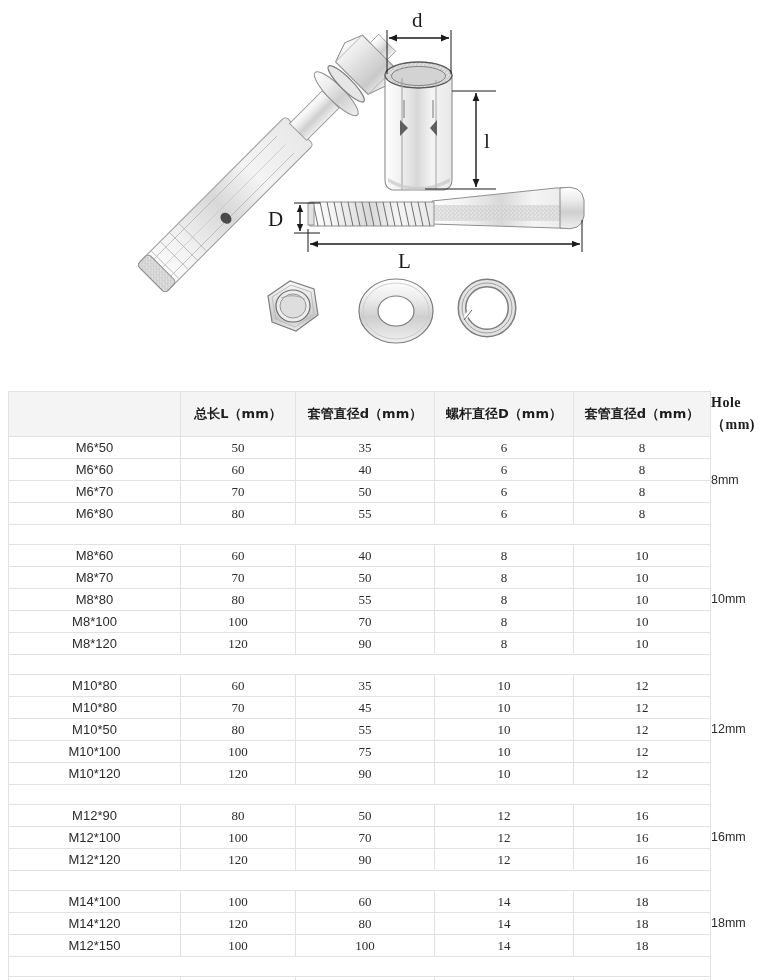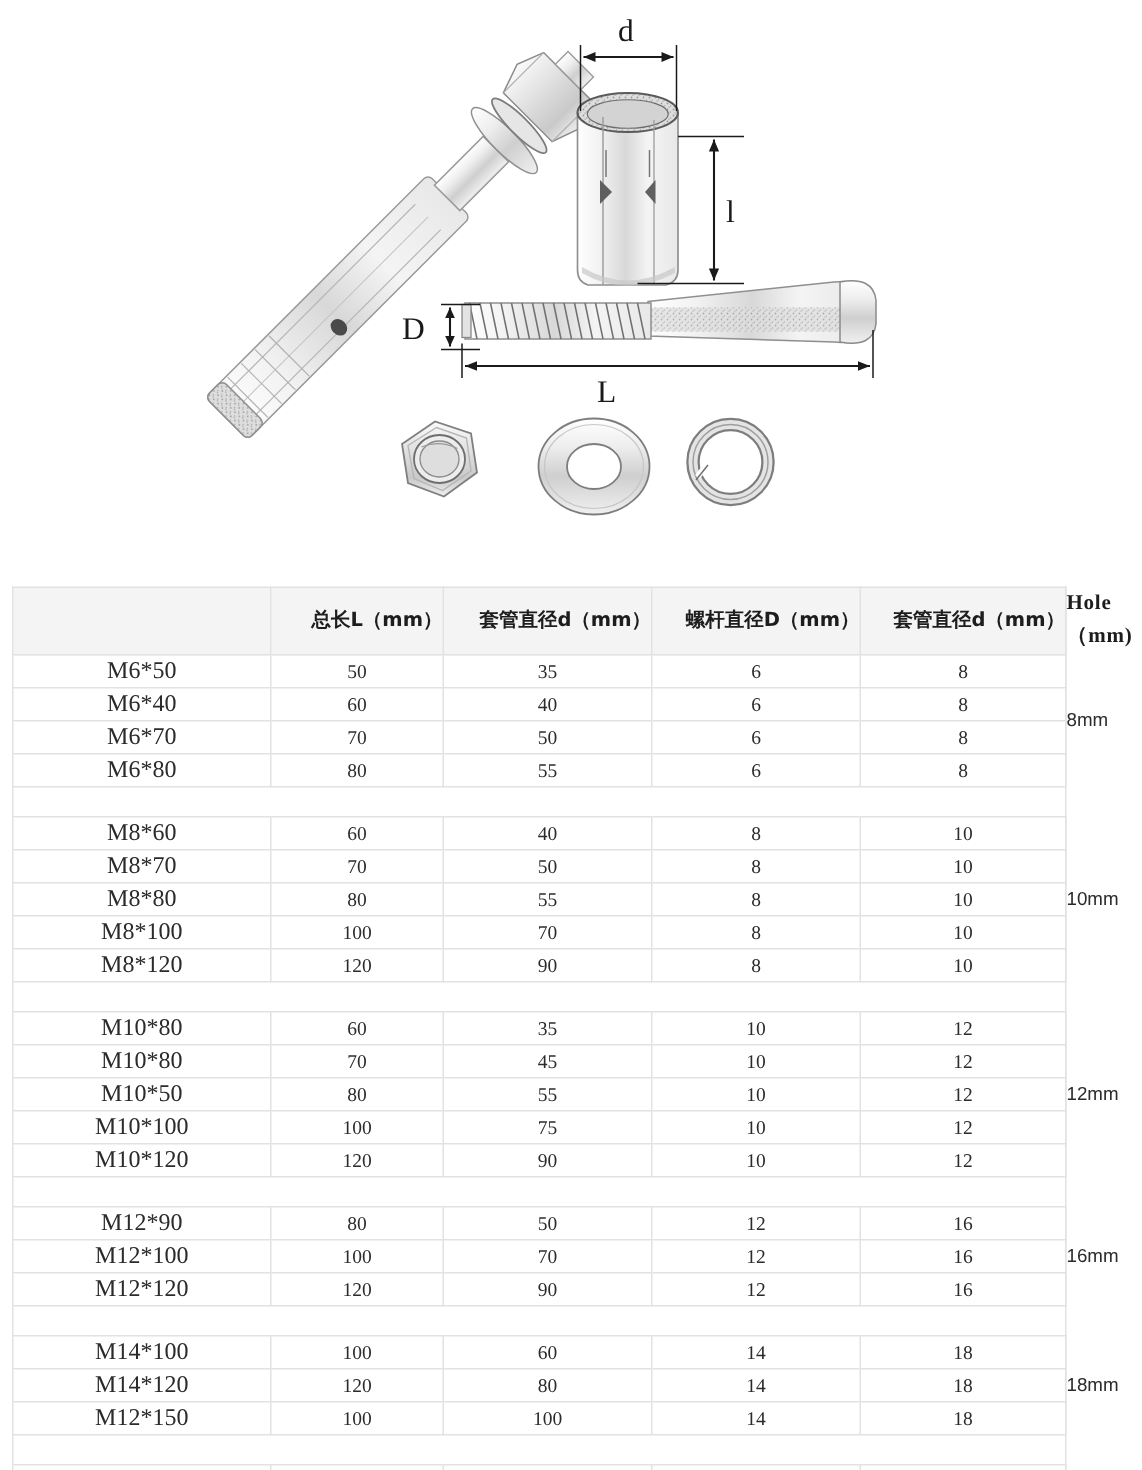--- a/index.html
+++ b/index.html
@@ -46,31 +46,30 @@
     height:21px;
     line-height:21px;
   }
   table.spec thead th{
     background:#f4f4f5;
     height:22px;line-height:22px;
     font-weight:bold;
     font-size:13px;
     color:#1d1d1d;
     font-family:"DejaVu Sans","Liberation Sans",sans-serif;
-    text-align:right;
   }
   table.spec thead th.blank{background:#f4f4f5;}
   table.spec thead th.hole{
     font-family:"Liberation Serif","DejaVu Serif",serif;
     font-size:14px;
     letter-spacing:.5px;
   }
   td.sizecell{
-    font-family:Liberation Serif, serif;
-    font-size:16px;
+    font-family:Liberation Sans, sans-serif;
+    font-size:13px;
   }
   td.numcell{
     font-family:"Liberation Serif","DejaVu Serif",serif;
     font-size:13px;
   }
   td.holecell{
     font-family:"Liberation Sans","DejaVu Sans",sans-serif;
     font-size:12.5px;
     vertical-align:middle;
   }
@@ -271,21 +270,21 @@
     <tbody id="spec-body">
         <tr>
           <td class="sizecell">M6*50</td>
           <td class="numcell">50</td>
           <td class="numcell">35</td>
           <td class="numcell">6</td>
           <td class="numcell">8</td>
           <td class="holecell" rowspan="4">8mm</td>
         </tr>
         <tr>
-          <td class="sizecell">M6*40</td>
+          <td class="sizecell">M6*60</td>
           <td class="numcell">60</td>
           <td class="numcell">40</td>
           <td class="numcell">6</td>
           <td class="numcell">8</td>
         </tr>
         <tr>
           <td class="sizecell">M6*70</td>
           <td class="numcell">70</td>
           <td class="numcell">50</td>
           <td class="numcell">6</td>

